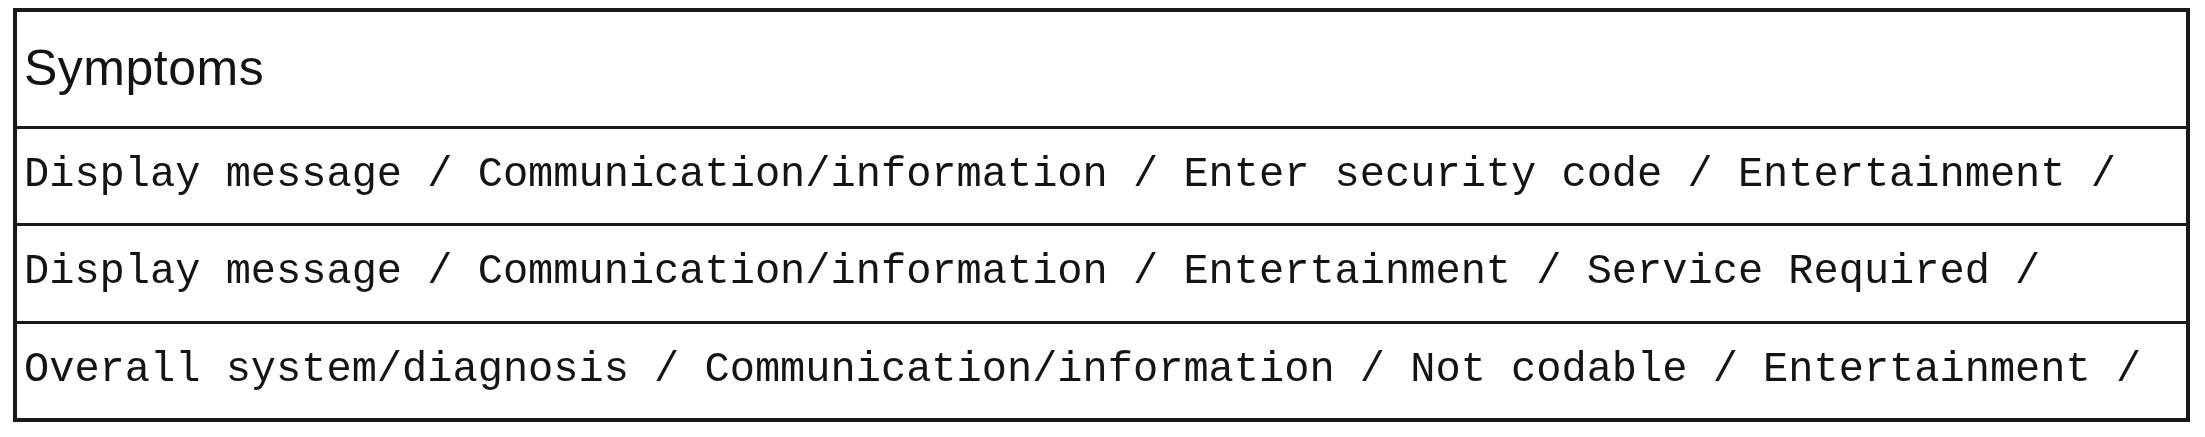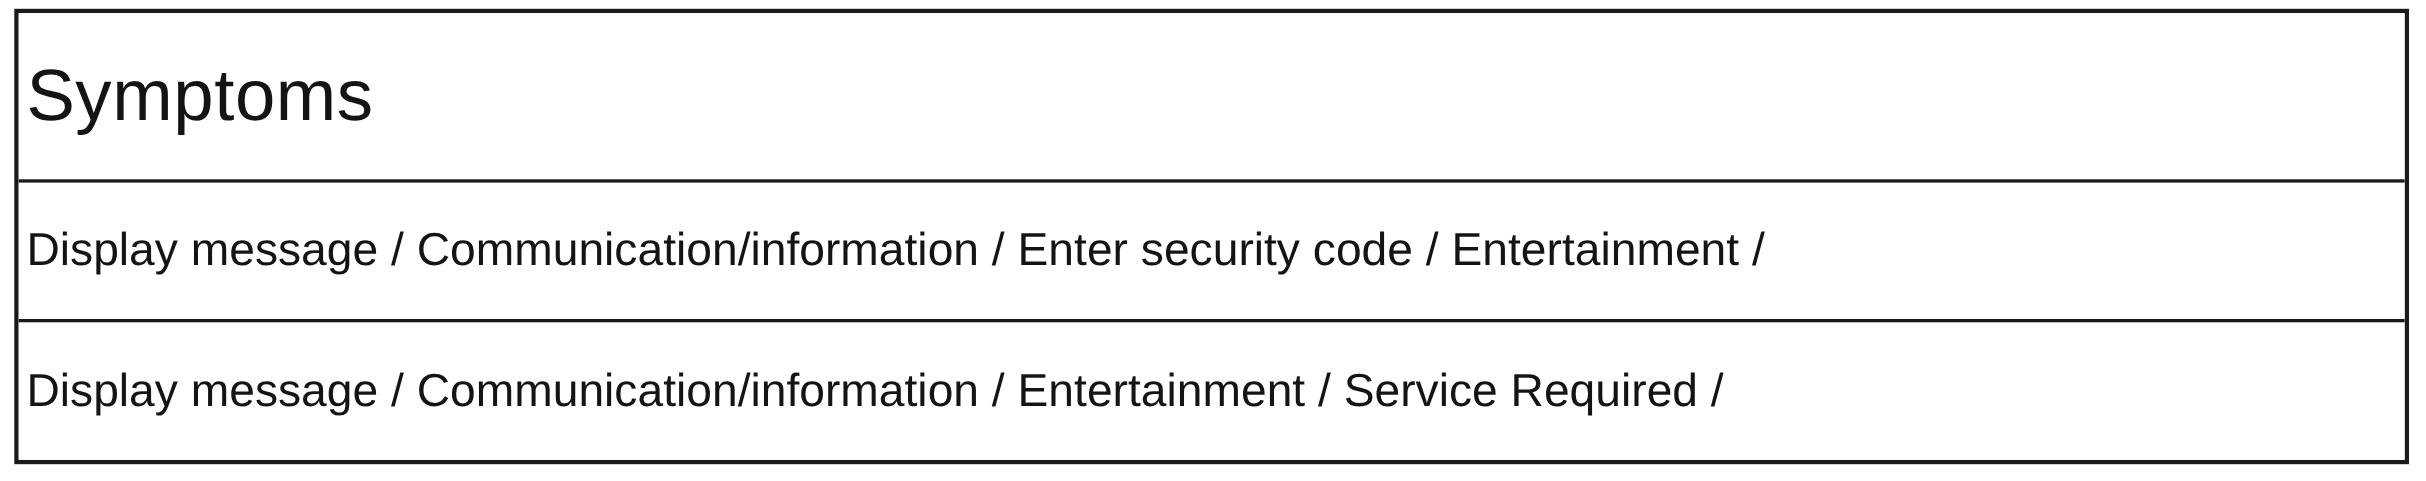--- a/index.html
+++ b/index.html
@@ -34,26 +34,27 @@
     padding-left: 7px;
     padding-right: 7px;
     overflow: hidden;
     white-space: nowrap;
     border-top: 3px solid #1a1a1a;
     background: #ffffff;
   }
   .t-header {
     flex: 76 1 0;
     border-top: none;
-    font-size: 66px;
+    font-size: 50px;
     letter-spacing: 0.5px;
   }
   .t-body-row {
     flex: 63 1 0;
     font-size: 42px;
+    font-family: Liberation Mono, monospace;
   }
   .cell-text {
     display: inline-block;
     line-height: 1;
     transform: translateY(-1px);
   }
 </style>
 </head>
 <body>
 
@@ -65,15 +66,18 @@
 
   <div class="t-row t-body-row">
     <span class="cell-text">Display message / Communication/information / Enter security code / Entertainment /</span>
   </div>
 
   <div class="t-row t-body-row">
     <span class="cell-text">Display message / Communication/information / Entertainment / Service Required /</span>
   </div>
 
 
+  <div class="t-row t-body-row">
+    <span class="cell-text">Overall system/diagnosis / Communication/information / Not codable / Entertainment /</span>
+  </div>
 
 
 </div>
 
 </body></html>

